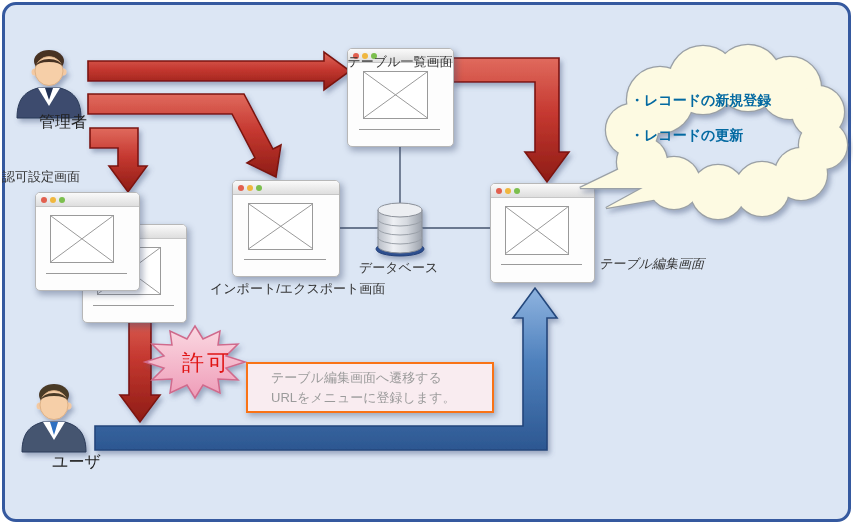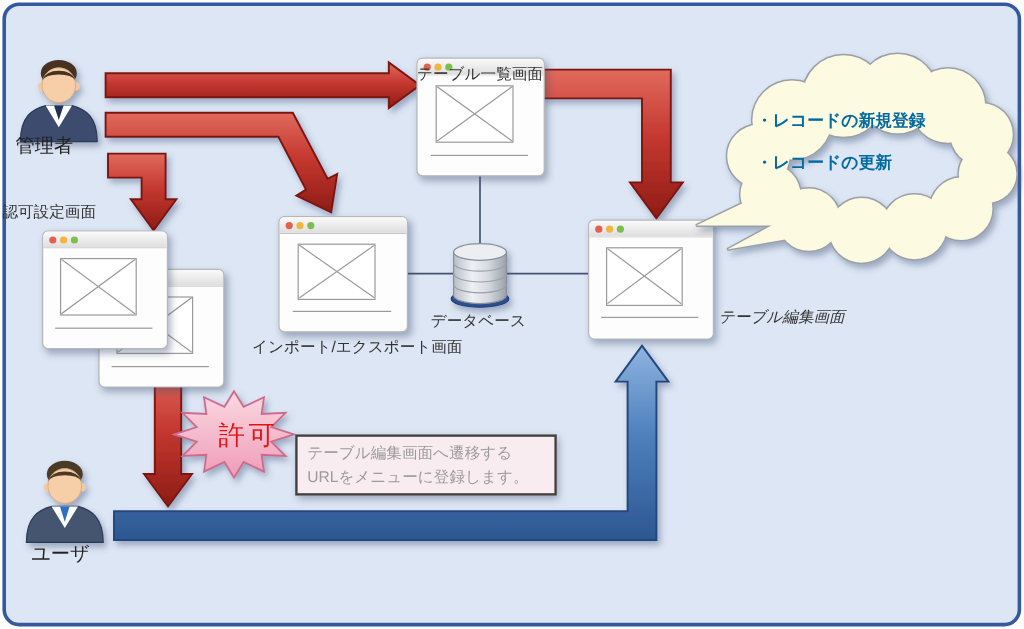--- a/index.html
+++ b/index.html
@@ -21,27 +21,27 @@
   .dot{width:6px;height:6px;border-radius:50%;display:inline-block;}
   .dot-r{background:#e2604f;}.dot-y{background:#f0b73f;}.dot-g{background:#7cbf4e;}
   .win-body{position:relative;height:calc(100% - 14px);}
   .img-box{position:absolute;left:14%;top:10%;width:60%;height:55%;border:1px solid #9a9a9a;background:#fff;}
   .xsvg{position:absolute;left:0;top:0;width:100%;height:100%;}
   .xsvg line{stroke:#9a9a9a;stroke-width:1;vector-effect:non-scaling-stroke;}
   .hline{position:absolute;left:10%;width:78%;top:79%;border-top:1px solid #9a9a9a;height:0;}
 
   
   .lbl{position:absolute;font-size:13px;color:#333;white-space:nowrap;}
-  .actor-lbl{font-size:16px;color:#222;}
+  .actor-lbl{font-size:16px;color:#222;margin-left:26px;}
   .cloud-item{position:absolute;font-size:14px;font-weight:bold;color:#0369a1;white-space:nowrap;}
   .burst-lbl{position:absolute;left:158px;top:348px;width:74px;text-align:right;font-size:22px;
              color:#e01414;letter-spacing:3px;font-family:"DejaVu Serif","Liberation Serif",serif;}
   .tooltip{position:absolute;left:246px;top:362px;width:198px;background:#f9ecf0;
-           border:2px solid #404040;box-shadow:2px 3px 6px rgba(80,90,120,.45);
-           padding:4px 8px;font-size:13px;color:#9b9b9b;line-height:1.5;}
+           border:2px solid #f97316;box-shadow:2px 3px 6px rgba(80,90,120,.45);
+           padding:4px 23px;font-size:13px;color:#9b9b9b;line-height:1.5;}
 </style>
 </head>
 <body>
 
 <div class="canvas">
   <div class="panel"></div>
 
   <svg class="layer base-layer" width="853" height="524" viewBox="0 0 853 524">
     <defs>
       <filter id="ds" x="-25%" y="-25%" width="160%" height="160%">

